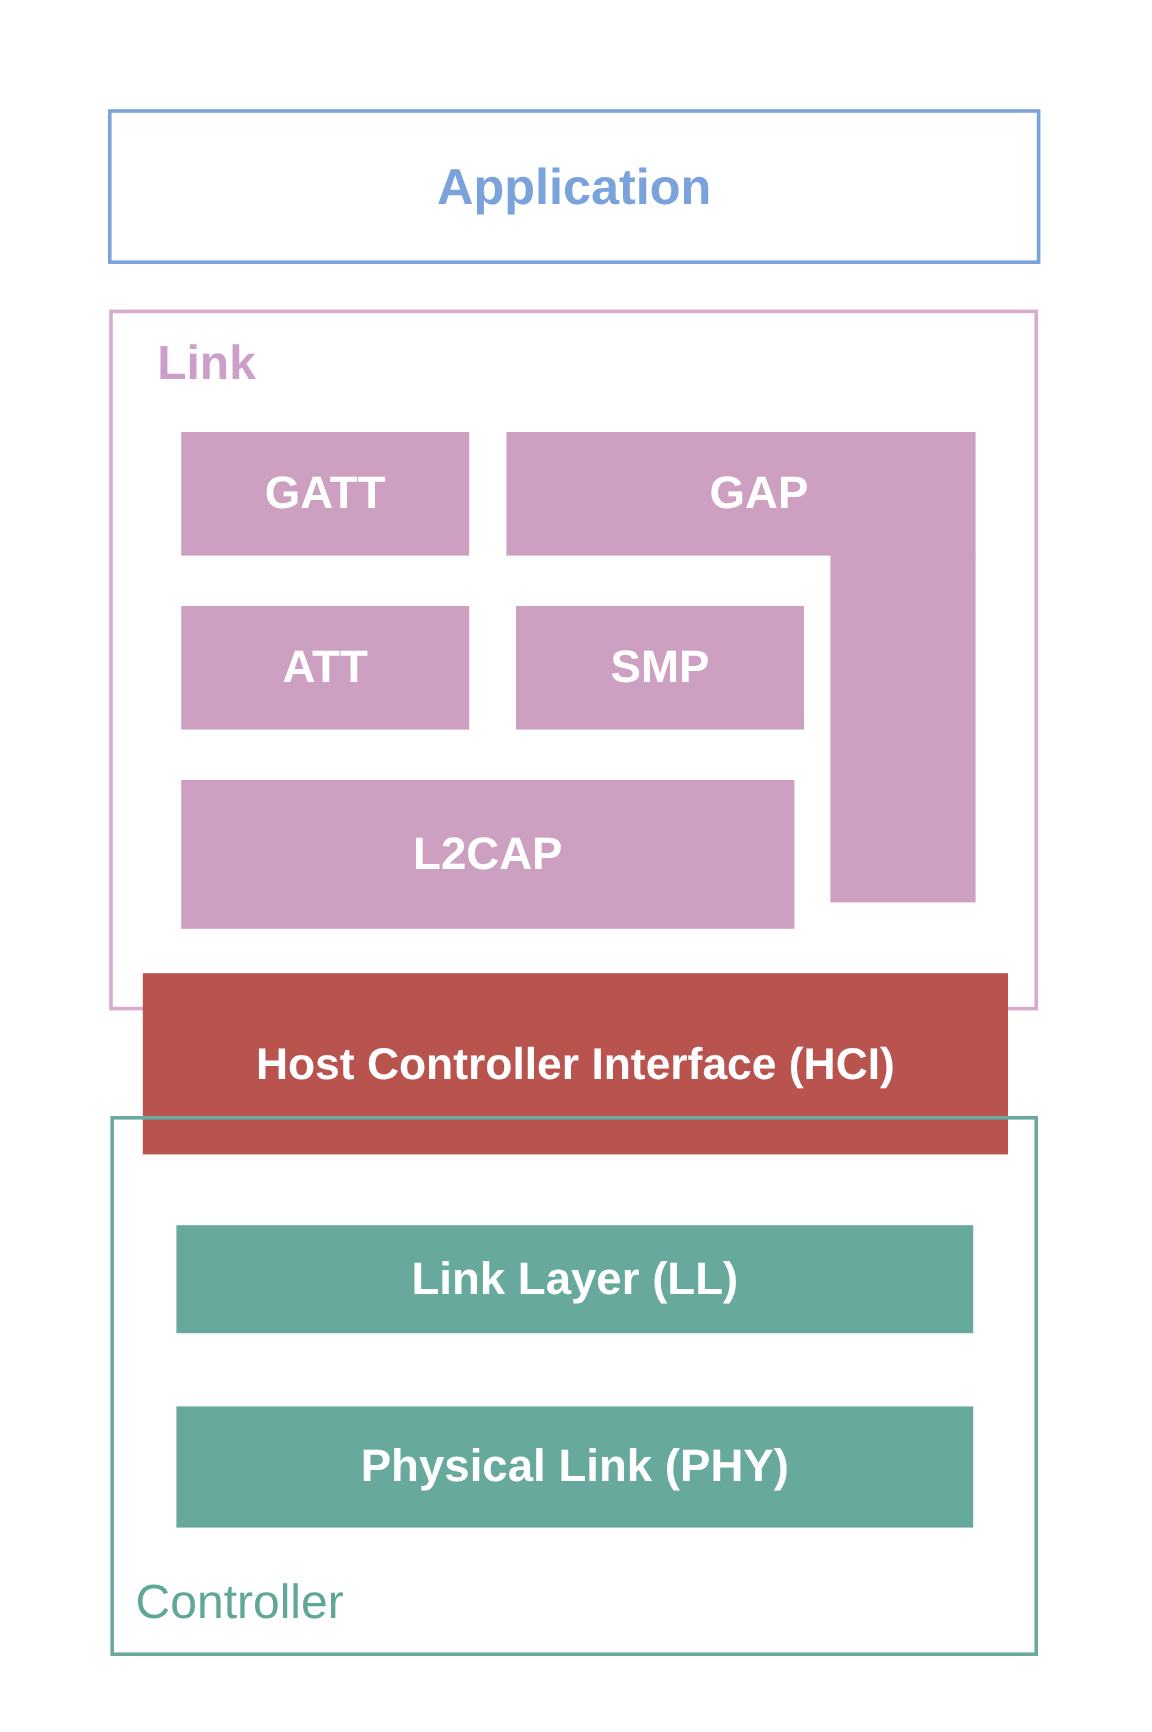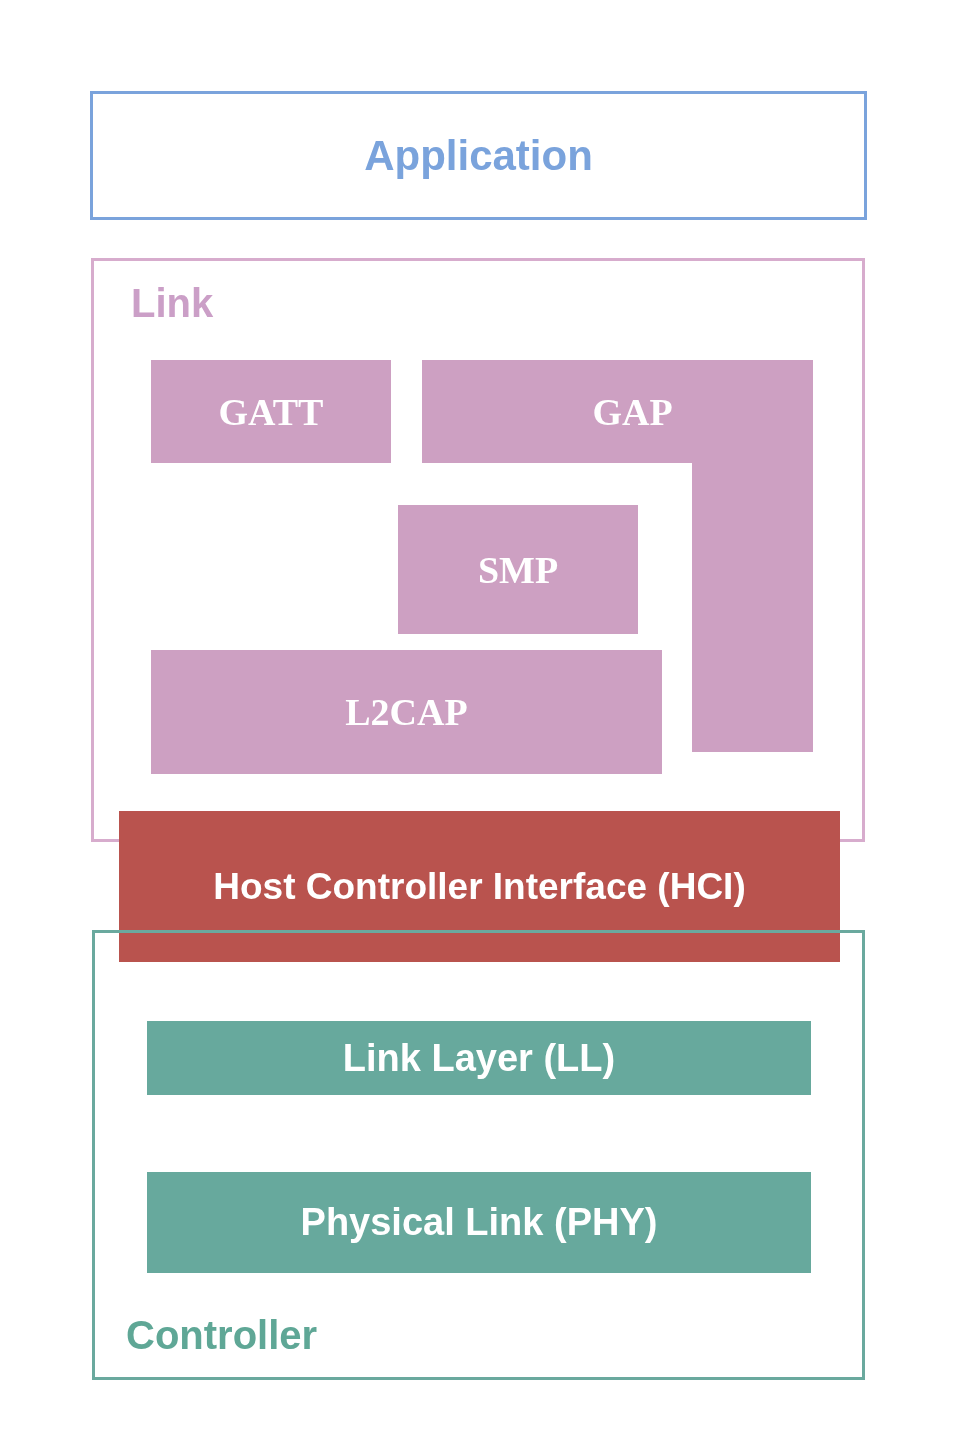--- a/index.html
+++ b/index.html
@@ -42,68 +42,69 @@
   .host-label{
     left:131px; top:281px;
     color:var(--host-accent);
     font-size:40px; font-weight:700;
   }
   .controller-box{
     left:92px; top:930px; width:773px; height:450px;
     border:3px solid var(--controller-border);
   }
   .controller-label{
-    left:126px; top:1313px;
+    left:113px; top:1313px;
     color:var(--controller-accent);
-    font-size:40px; font-weight:700;
+    font-size:40px; font-weight:400;
   }
 
   
   .block{
     display:flex; align-items:center; justify-content:center;
     color:var(--block-text);
     font-size:38px; font-weight:700;
     white-space:nowrap;
   }
-  .pink{background:var(--host-block-fill);font-family:Liberation Serif, serif;}
+  .pink{background:var(--host-block-fill);}
   .teal{background:var(--controller-block-fill);}
 
   .gatt{left:151px; top:360px; width:240px; height:103px;}
   .gap-main{left:422px; top:360px; width:391px; height:103px;padding-left:30px;}
   .gap-leg{left:692px; top:462px; width:121px; height:290px;}
   .att{left:151px; top:505px; width:240px; height:103px;}
-  .smp{left:398px; top:505px; width:240px; height:129px;}
+  .smp{left:430px; top:505px; width:240px; height:103px;}
   .l2cap{left:151px; top:650px; width:511px; height:124px;}
 
   .hci{
     left:119px; top:811px; width:721px; height:151px;
     background:var(--hci-fill);
     font-size:37px;
   }
 
-  .ll{left:147px; top:1021px; width:664px; height:74px;}
+  .ll{left:147px; top:1021px; width:664px; height:90px;}
   .phy{left:147px; top:1172px; width:664px; height:101px;}
 </style>
 </head>
 <body>
 
 <div class="canvas">
 
   <div class="abs app-box">
     <span class="app-title">Application</span>
   </div>
 
   <div class="abs host-box"></div>
   <span class="abs host-label">Link</span>
 
   <div class="abs block pink gatt">GATT</div>
 
   <div class="abs block pink gap-main">GAP</div>
   <div class="abs pink gap-leg" style="position:absolute;background:var(--host-block-fill);"></div>
 
+  <div class="abs block pink att">ATT</div>
 
   <div class="abs block pink smp">SMP</div>
 
   <div class="abs block pink l2cap">L2CAP</div>
 
   <div class="abs block hci">Host Controller Interface (HCI)</div>
 
   <div class="abs controller-box"></div>
 
   <div class="abs block teal ll">Link Layer (LL)</div>

